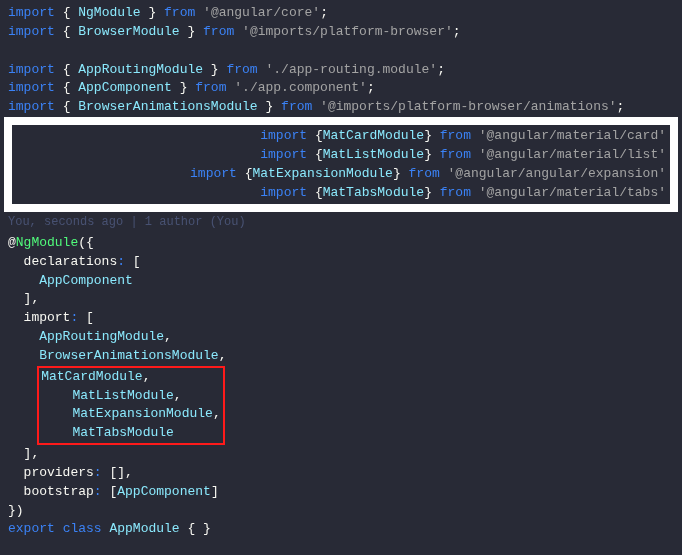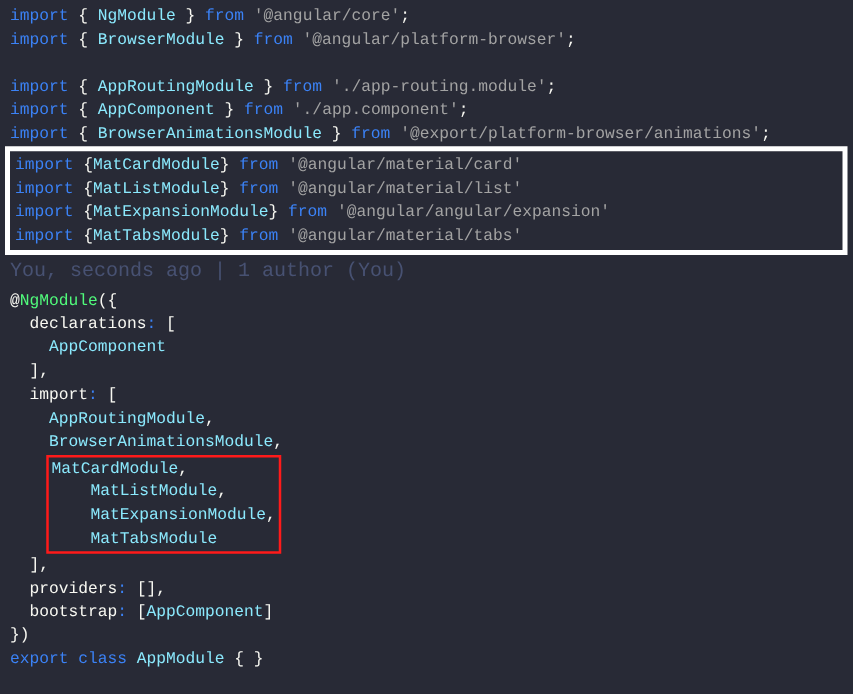--- a/index.html
+++ b/index.html
@@ -16,50 +16,51 @@
 }
 .line { white-space: pre; }
 .kw { color: #3b82f6; }
 .punc { color: #f8f8f2; }
 .type { color: #8be9fd; }
 .str { color: #a3a3a3; }
 .dec { color: #50fa7b; }
 .prop { color: #f8f8f2; }
 .empty { height: 1.45em; }
 .redbox1 {
-  border: 4px solid #ffffff;
+  border: 8px solid #ffffff;
   padding: 2px 4px;
   margin: 0 -4px;
+  text-align: right;
 }
 .redbox2 {
   border: 2px solid #ff1a1a;
   display: inline-block;
   padding: 0 2px;
   margin-left: -2px;
 }
 .gitlens {
   color: #6272a4;
   opacity: 0.55;
-  font-size: 16px;
+  font-size: 12px;
   white-space: pre;
   margin-top: 2px;
   margin-bottom: 2px;
 }
 </style>
 </head>
 <body>
 
 <div>
 
 <div class="line"><span class="kw">import</span> <span class="punc">{ </span><span class="type">NgModule</span><span class="punc"> } </span><span class="kw">from</span> <span class="str">'@angular/core'</span><span class="punc">;</span></div>
-<div class="line"><span class="kw">import</span> <span class="punc">{ </span><span class="type">BrowserModule</span><span class="punc"> } </span><span class="kw">from</span> <span class="str">'@angular/platform-browser'</span><span class="punc">;</span></div>
+<div class="line"><span class="kw">import</span> <span class="punc">{ </span><span class="type">BrowserModule</span><span class="punc"> } </span><span class="kw">from</span> <span class="str">'@imports/platform-browser'</span><span class="punc">;</span></div>
 <div class="empty"></div>
 <div class="line"><span class="kw">import</span> <span class="punc">{ </span><span class="type">AppRoutingModule</span><span class="punc"> } </span><span class="kw">from</span> <span class="str">'./app-routing.module'</span><span class="punc">;</span></div>
 <div class="line"><span class="kw">import</span> <span class="punc">{ </span><span class="type">AppComponent</span><span class="punc"> } </span><span class="kw">from</span> <span class="str">'./app.component'</span><span class="punc">;</span></div>
-<div class="line"><span class="kw">import</span> <span class="punc">{ </span><span class="type">BrowserAnimationsModule</span><span class="punc"> } </span><span class="kw">from</span> <span class="str">'@export/platform-browser/animations'</span><span class="punc">;</span></div>
+<div class="line"><span class="kw">import</span> <span class="punc">{ </span><span class="type">BrowserAnimationsModule</span><span class="punc"> } </span><span class="kw">from</span> <span class="str">'@imports/platform-browser/animations'</span><span class="punc">;</span></div>
 
 <div class="redbox1">
 <div class="line"><span class="kw">import</span> <span class="punc">{</span><span class="type">MatCardModule</span><span class="punc">} </span><span class="kw">from</span> <span class="str">'@angular/material/card'</span></div>
 <div class="line"><span class="kw">import</span> <span class="punc">{</span><span class="type">MatListModule</span><span class="punc">} </span><span class="kw">from</span> <span class="str">'@angular/material/list'</span></div>
 <div class="line"><span class="kw">import</span> <span class="punc">{</span><span class="type">MatExpansionModule</span><span class="punc">} </span><span class="kw">from</span> <span class="str">'@angular/angular/expansion'</span></div>
 <div class="line"><span class="kw">import</span> <span class="punc">{</span><span class="type">MatTabsModule</span><span class="punc">} </span><span class="kw">from</span> <span class="str">'@angular/material/tabs'</span></div>
 </div>
 
 <div class="gitlens">You, seconds ago | 1 author (You)</div>
 

